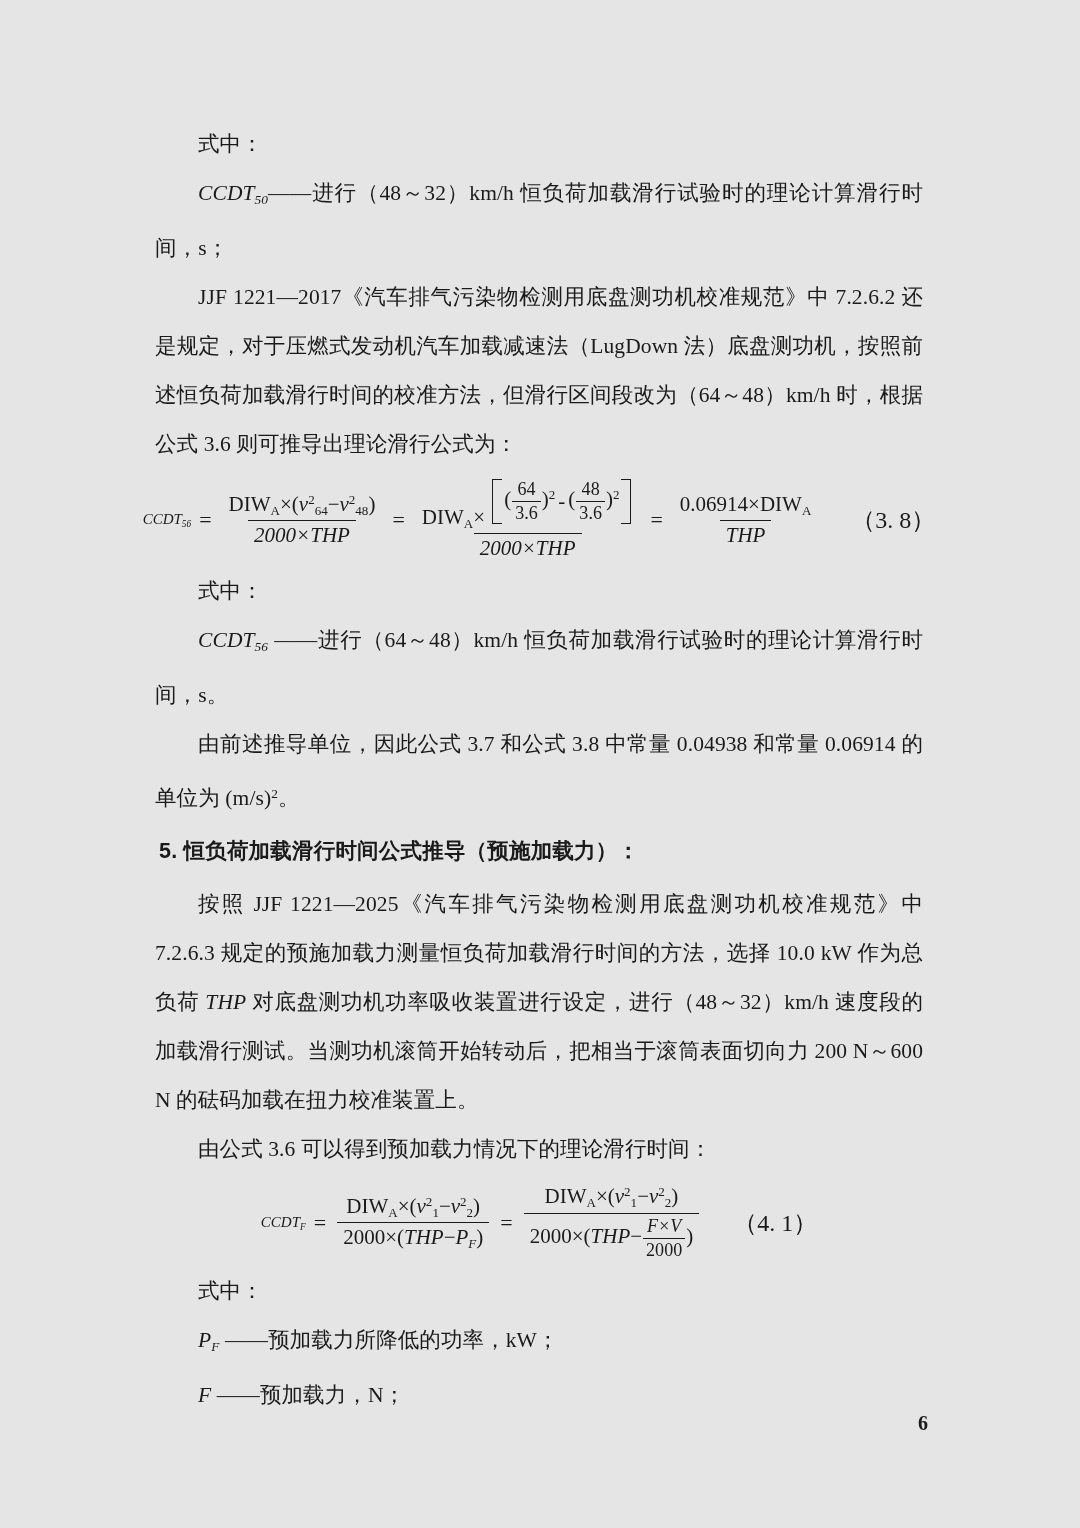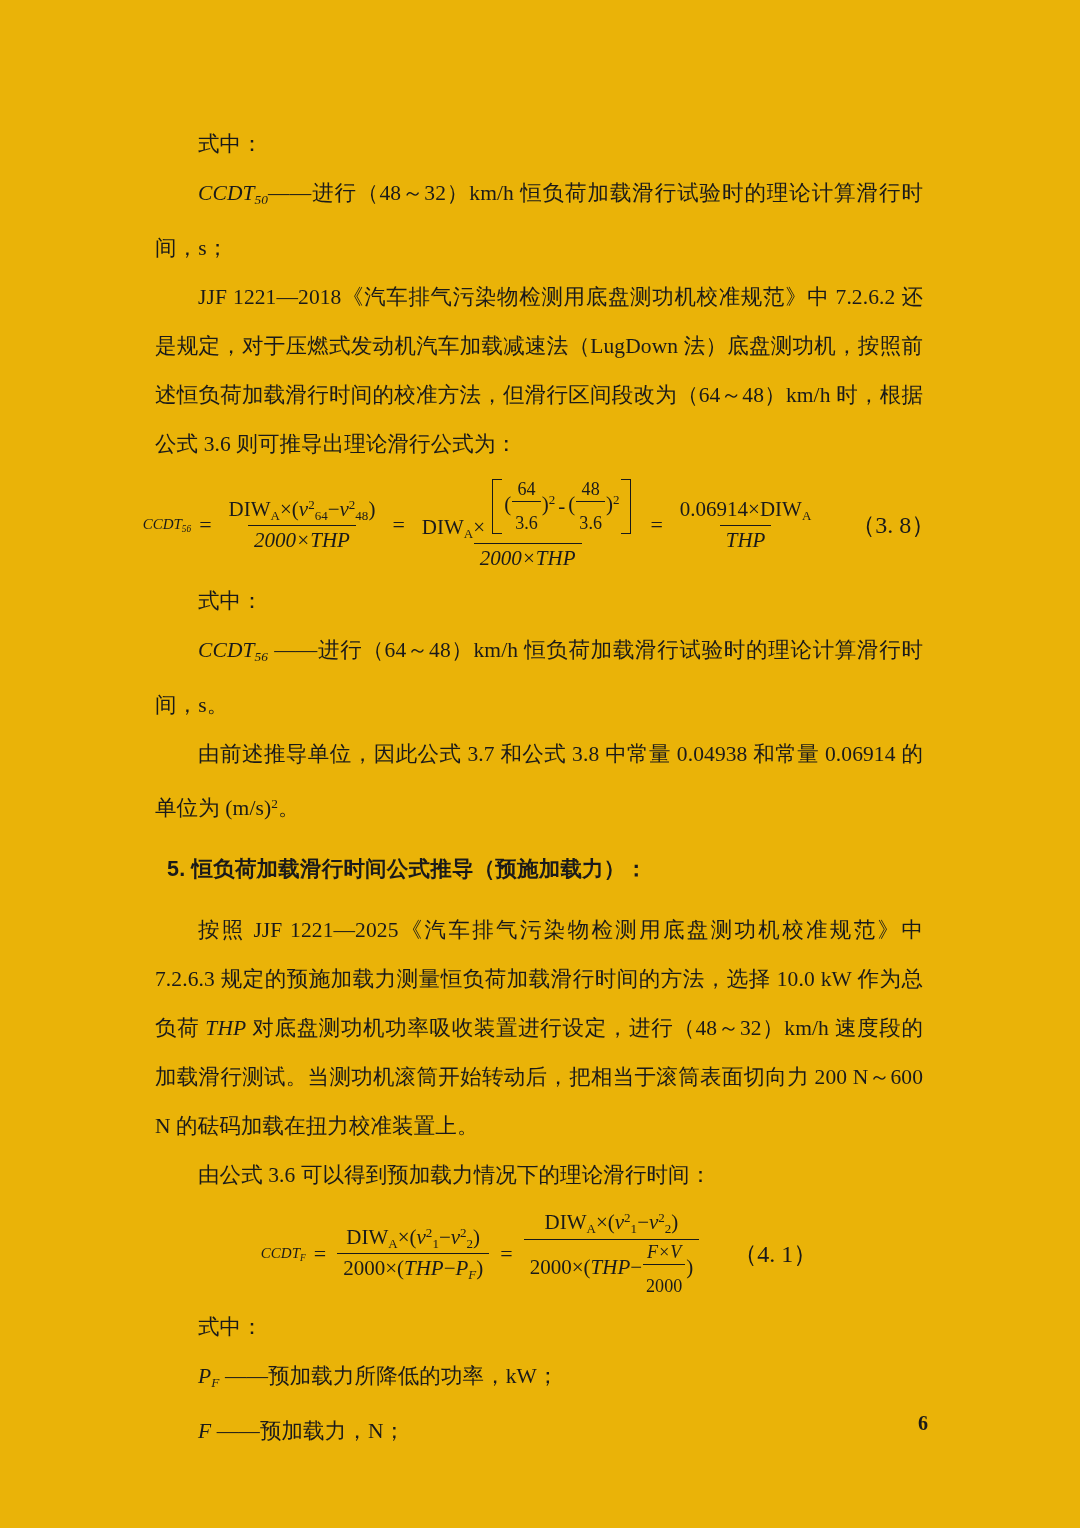--- a/index.html
+++ b/index.html
@@ -12,21 +12,21 @@
     height: 1528px;
     font-family: "Liberation Serif", "DejaVu Serif", serif;
     color: #1a1a1a;
     position: relative;
     overflow: hidden;
   }
   .page {
     position: relative;
     width: 1080px;
     height: 1528px;
-    background: #eab308;
+    background: #e5e5e5;
   }
   .content {
     position: absolute;
     left: 155px;
     top: 120px;
     width: 768px;
   }
   .para {
     font-size: 21.5px;
     line-height: 49px;
@@ -34,21 +34,21 @@
     text-justify: inter-ideograph;
     margin: 0;
     letter-spacing: 0.1px;
   }
   .indent { text-indent: 2em; }
   .heading {
     font-size: 21.5px;
     line-height: 49px;
     font-weight: bold;
     font-family: "Liberation Sans", "DejaVu Sans", sans-serif;
-    margin: 12px;
+    margin: 4px;
     letter-spacing: 0.2px;
   }
   .sp-before { margin-top: 6px; }
   i.mv { font-style: italic; font-family: "Liberation Serif", serif; }
   .upr { font-style: normal; }
   sub { font-size: 0.62em; vertical-align: -0.28em; }
   sup { font-size: 0.62em; vertical-align: 0.55em; }
 
   
   .formula-row {
@@ -92,21 +92,21 @@
   }
   .sfrac {
     display: inline-flex;
     flex-direction: column;
     align-items: center;
     vertical-align: middle;
     font-size: 0.86em;
     margin: 0 1px;
   }
   .sfrac > .num { padding: 0 3px 1px 3px; }
-  .sfrac > .den { border-top: 1.2px solid #1a1a1a; padding: 11px 3px 0 3px; }
+  .sfrac > .den { border-top: 1.2px solid #1a1a1a; padding: 1px 3px 0 3px; }
   .bracket {
     display: inline-flex;
     align-items: center;
     font-size: 1em;
   }
   .bk {
     display: inline-block;
     width: 9px;
     align-self: stretch;
     margin: 0 2px;
@@ -140,21 +140,21 @@
 </head>
 <body>
 
 <div class="page">
   <div class="content">
 
     <p class="para indent">式中：</p>
 
     <p class="para indent"><span class="nowrap"><i class="mv"><span>CCDT</span><sub>50</sub></i></span><span>——进行（48～32）km/h 恒负荷加载滑行试验时的理论计算滑行时间，s；</span></p>
 
-    <p class="para indent">JJF 1221—2018《汽车排气污染物检测用底盘测功机校准规范》中 7.2.6.2 还是规定，对于压燃式发动机汽车加载减速法（LugDown 法）底盘测功机，按照前述恒负荷加载滑行时间的校准方法，但滑行区间段改为（64～48）km/h 时，根据公式 3.6 则可推导出理论滑行公式为：</p>
+    <p class="para indent">JJF 1221—2017《汽车排气污染物检测用底盘测功机校准规范》中 7.2.6.2 还是规定，对于压燃式发动机汽车加载减速法（LugDown 法）底盘测功机，按照前述恒负荷加载滑行时间的校准方法，但滑行区间段改为（64～48）km/h 时，根据公式 3.6 则可推导出理论滑行公式为：</p>
 
     <div class="formula-row">
       <span class="fm">
         <span class="lhs"><span>CCDT</span><sub>56</sub></span>
         <span class="eq">=</span>
 
         <span class="frac">
           <span class="num"><span class="upr">DIW</span><sub>A</sub><span>×(</span><i class="mv">v</i><sup>2</sup><sub>64</sub><span>−</span><i class="mv">v</i><sup>2</sup><sub>48</sub><span>)</span></span>
           <span class="den"><i class="mv">2000×THP</i></span>
         </span>

